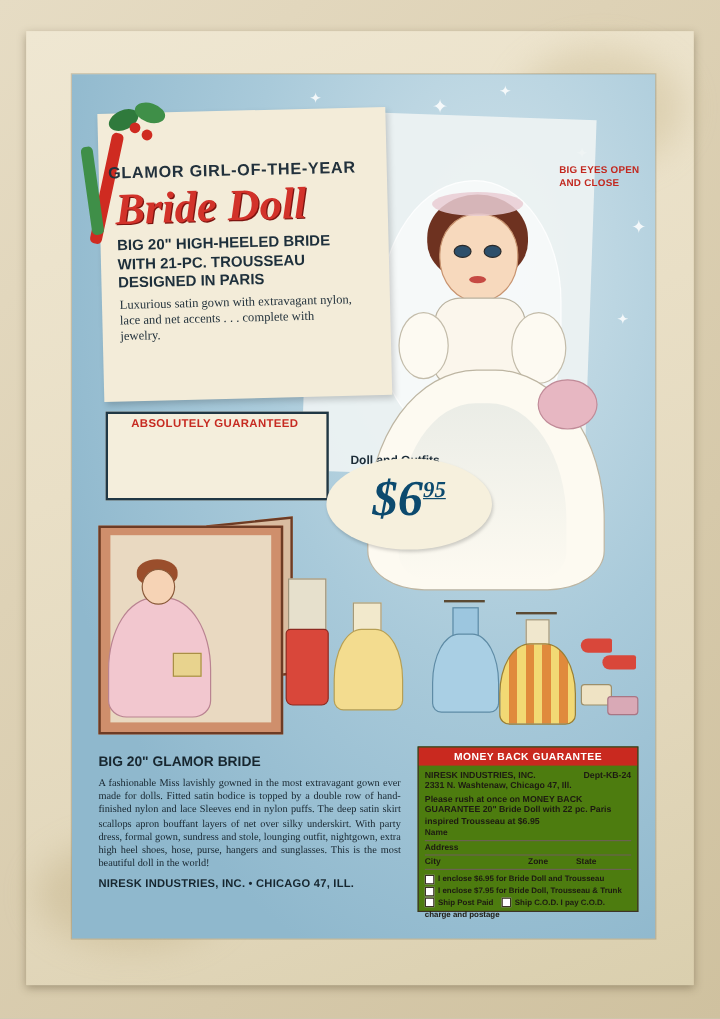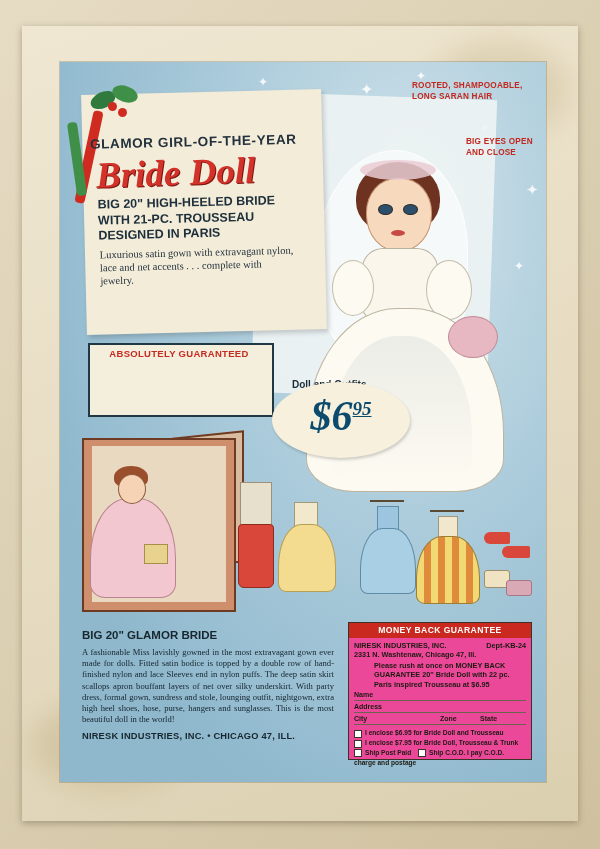--- a/index.html
+++ b/index.html
@@ -76,21 +76,21 @@
      background:#f2c7cf;border-radius:44% 44% 18% 18%/60% 60% 14% 14%;border:1px solid #b98391;}
   
   .garment{position:absolute;}
   
   #bottom-left{position:absolute;left:22px;top:566px;width:252px;}
   #bl-title{font-size:11.5px;font-weight:bold;color:#17262f;line-height:1.22;}
   #bl-body{margin-top:5px;font-family:"Liberation Serif", serif;font-size:8.6px;
      color:#16242d;line-height:1.3;text-align:justify;}
   #bl-foot{margin-top:6px;font-size:9.3px;font-weight:bold;color:#16262f;letter-spacing:.2px;}
   
-  #coupon{position:absolute;left:288px;top:560px;width:182px;height:136px;background:#ec4899;
+  #coupon{position:absolute;left:288px;top:560px;width:182px;height:136px;background:#4d7c0f;
      border:1px solid #3c3326;}
   #coupon-banner{position:absolute;left:0;top:0;width:182px;height:15px;background:#c9291f;}
   #coupon-banner-text{position:absolute;left:0;top:2px;width:182px;text-align:center;
      color:#fff;font-size:8.6px;font-weight:bold;letter-spacing:.4px;}
   #coupon-body{position:absolute;left:5px;top:18px;width:172px;font-size:7.3px;color:#1d1a12;
      line-height:1.3;font-weight:bold;}
   .ruleline{border-bottom:1px solid #6b6250;height:9px;position:relative;margin-top:2px;}
   .ruleline span{position:absolute;left:0;bottom:1px;font-size:7px;font-weight:bold;}
   .cbox{display:inline-block;width:6px;height:6px;border:1px solid #3b3327;margin-right:3px;
      vertical-align:middle;background:#fff;}
@@ -158,21 +158,20 @@
 
     <div id="glamor-line">GLAMOR GIRL-OF-THE-YEAR</div>
     <div id="bride-doll-title">Bride Doll</div>
     <div id="sub1">
       <div>BIG 20" HIGH-HEELED BRIDE</div>
       <div>WITH 21-PC. TROUSSEAU</div>
       <div>DESIGNED IN PARIS</div>
     </div>
     <div id="sub2">Luxurious satin gown with extravagant nylon, lace and net accents . . . complete with jewelry.</div>
 
-    <div class="callout" style="left:352px;top:18px;width:120px;">ROOTED, SHAMPOOABLE, LONG SARAN HAIR</div>
     <div class="callout" style="left:406px;top:74px;width:72px;">BIG EYES OPEN AND CLOSE</div>
 
     <div id="guar-box"></div>
     <div id="guar-title">ABSOLUTELY GUARANTEED</div>
 
     <div id="price-label">Doll and Outfits</div>
     <div id="price-oval"></div>
     <div id="price-text">
       <span>$</span><span>6</span><sup>95</sup>
     </div>
@@ -233,21 +232,21 @@
 
     <div id="coupon">
       <div id="coupon-banner"></div>
       <div id="coupon-banner-text">MONEY BACK GUARANTEE</div>
       <div id="coupon-body">
         <div style="display:flex;justify-content:space-between;">
           <span>NIRESK INDUSTRIES, INC.</span>
           <span>Dept-KB-24</span>
         </div>
         <div>2331 N. Washtenaw, Chicago 47, Ill.</div>
-        <div style="margin-top:1px;margin-left:20px;">Please rush at once on MONEY BACK GUARANTEE 20" Bride Doll with 22 pc. Paris inspired Trousseau at $6.95</div>
+        <div style="margin-top:1px;">Please rush at once on MONEY BACK GUARANTEE 20" Bride Doll with 22 pc. Paris inspired Trousseau at $6.95</div>
 
         <div class="ruleline">
           <span>Name</span>
         </div>
         <div class="ruleline">
           <span>Address</span>
         </div>
         <div class="ruleline">
           <span>City</span>
           <span style="left:86px;">Zone</span>

